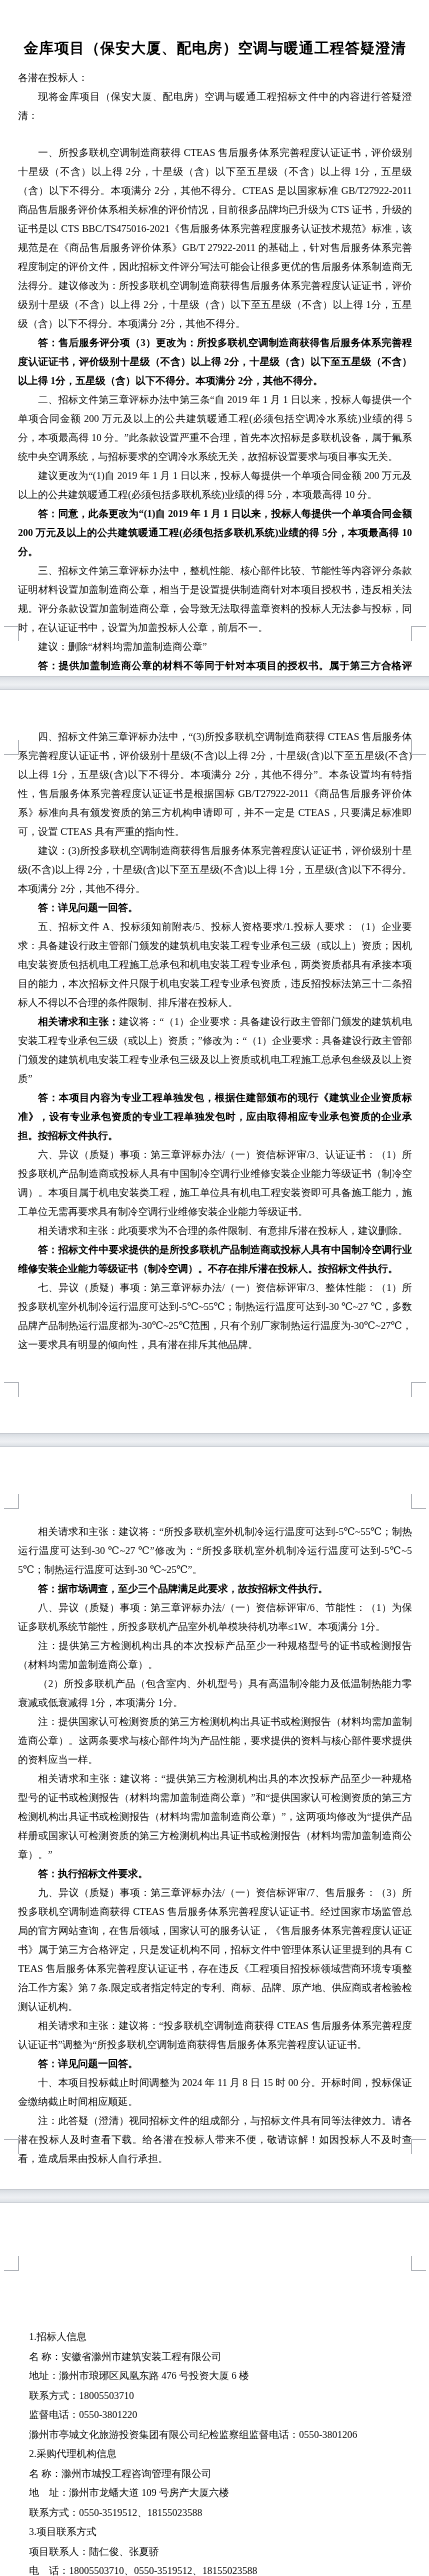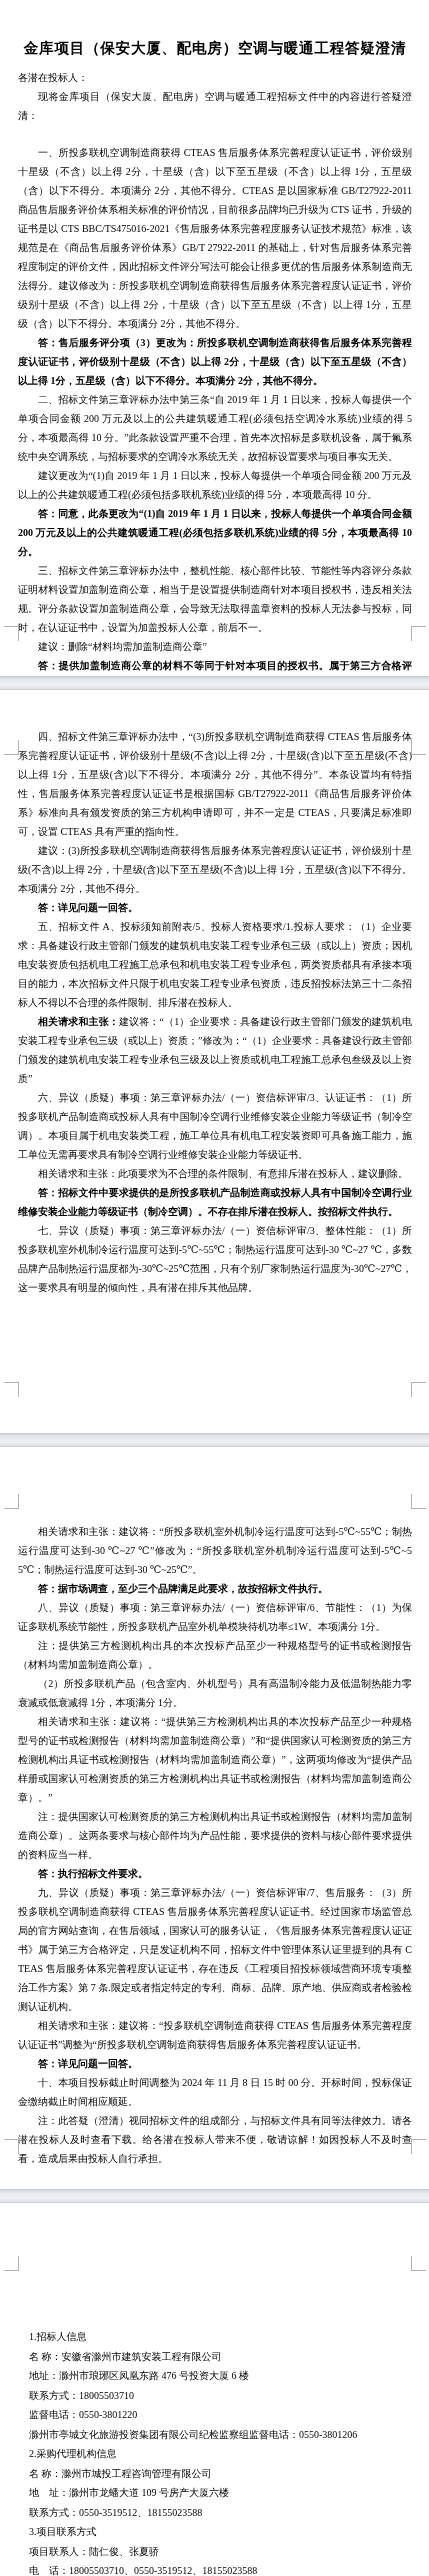--- a/index.html
+++ b/index.html
@@ -87,42 +87,43 @@
 
   <div class="page pg2">
     <div class="mark tl" style="top:50px;"></div>
     <div class="mark tr" style="top:50px;"></div>
     <div class="content">
       <p class="para">四、招标文件第三章评标办法中，“(3)所投多联机空调制造商获得 CTEAS 售后服务体系完善程度认证证书，评价级别十星级(不含)以上得 2分，十星级(含)以下至五星级(不含)以上得 1分，五星级(含)以下不得分。本项满分 2分，其他不得分”。本条设置均有特指性，售后服务体系完善程度认证证书是根据国标 GB/T27922-2011《商品售后服务评价体系》标准向具有颁发资质的第三方机构申请即可，并不一定是 CTEAS，只要满足标准即可，设置 CTEAS 具有严重的指向性。</p>
       <p class="para">建议：(3)所投多联机空调制造商获得售后服务体系完善程度认证证书，评价级别十星级(不含)以上得 2分，十星级(含)以下至五星级(不含)以上得 1分，五星级(含)以下不得分。本项满分 2分，其他不得分。</p>
       <p class="para bold">答：详见问题一回答。</p>
       <p class="para">五、招标文件 A、投标须知前附表/5、投标人资格要求/1.投标人要求：（1）企业要求：具备建设行政主管部门颁发的建筑机电安装工程专业承包三级（或以上）资质；因机电安装资质包括机电工程施工总承包和机电安装工程专业承包，两类资质都具有承接本项目的能力，本次招标文件只限于机电安装工程专业承包资质，违反招投标法第三十二条招标人不得以不合理的条件限制、排斥潜在投标人。</p>
       <p class="para"><span class="lead">相关请求和主张：</span><span>建议将：“（1）企业要求：具备建设行政主管部门颁发的建筑机电安装工程专业承包三级（或以上）资质；”修改为：“（1）企业要求：具备建设行政主管部门颁发的建筑机电安装工程专业承包三级及以上资质或机电工程施工总承包叁级及以上资质”</span></p>
+      <p class="para bold">答：本项目内容为专业工程单独发包，根据住建部颁布的现行《建筑业企业资质标准》，设有专业承包资质的专业工程单独发包时，应由取得相应专业承包资质的企业承担。按招标文件执行。</p>
       <p class="para">六、异议（质疑）事项：第三章评标办法/（一）资信标评审/3、认证证书：（1）所投多联机产品制造商或投标人具有中国制冷空调行业维修安装企业能力等级证书（制冷空调）。本项目属于机电安装类工程，施工单位具有机电工程安装资即可具备施工能力，施工单位无需再要求具有制冷空调行业维修安装企业能力等级证书。</p>
       <p class="para">相关请求和主张：此项要求为不合理的条件限制、有意排斥潜在投标人，建议删除。</p>
       <p class="para bold">答：招标文件中要求提供的是所投多联机产品制造商或投标人具有中国制冷空调行业维修安装企业能力等级证书（制冷空调）。不存在排斥潜在投标人。按招标文件执行。</p>
       <p class="para">七、异议（质疑）事项：第三章评标办法/（一）资信标评审/3、整体性能：（1）所投多联机室外机制冷运行温度可达到-5℃~55℃；制热运行温度可达到-30 ℃~27 ℃，多数品牌产品制热运行温度都为-30℃~25℃范围，只有个别厂家制热运行温度为-30℃~27℃，这一要求具有明显的倾向性，具有潜在排斥其他品牌。</p>
     </div>
     <div class="mark bl" style="top:692px;"></div>
     <div class="mark br" style="top:692px;"></div>
   </div>
 
   <div class="page-gap"></div>
 
   <div class="page pg3">
     <div class="mark tl" style="top:47px;"></div>
     <div class="mark tr" style="top:47px;"></div>
     <div class="content">
       <p class="para">相关请求和主张：建议将：“所投多联机室外机制冷运行温度可达到-5℃~55℃；制热运行温度可达到-30 ℃~27 ℃”修改为：“所投多联机室外机制冷运行温度可达到-5℃~55℃；制热运行温度可达到-30 ℃~25℃”。</p>
       <p class="para bold">答：据市场调查，至少三个品牌满足此要求，故按招标文件执行。</p>
       <p class="para">八、异议（质疑）事项：第三章评标办法/（一）资信标评审/6、节能性：（1）为保证多联机系统节能性，所投多联机产品室外机单模块待机功率≤1W。本项满分 1分。</p>
       <p class="para">注：提供第三方检测机构出具的本次投标产品至少一种规格型号的证书或检测报告（材料均需加盖制造商公章）。</p>
       <p class="para">（2）所投多联机产品（包含室内、外机型号）具有高温制冷能力及低温制热能力零衰减或低衰减得 1分，本项满分 1分。</p>
+      <p class="para">注：提供国家认可检测资质的第三方检测机构出具证书或检测报告（材料均需加盖制造商公章）。这两条要求与核心部件均为产品性能，要求提供的资料与核心部件要求提供的资料应当一样。</p>
       <p class="para">相关请求和主张：建议将：“提供第三方检测机构出具的本次投标产品至少一种规格型号的证书或检测报告（材料均需加盖制造商公章）”和“提供国家认可检测资质的第三方检测机构出具证书或检测报告（材料均需加盖制造商公章）”，这两项均修改为“提供产品样册或国家认可检测资质的第三方检测机构出具证书或检测报告（材料均需加盖制造商公章）。”</p>
-      <p class="para">注：提供国家认可检测资质的第三方检测机构出具证书或检测报告（材料均需加盖制造商公章）。这两条要求与核心部件均为产品性能，要求提供的资料与核心部件要求提供的资料应当一样。</p>
       <p class="para bold">答：执行招标文件要求。</p>
       <p class="para">九、异议（质疑）事项：第三章评标办法/（一）资信标评审/7、售后服务：（3）所投多联机空调制造商获得 CTEAS 售后服务体系完善程度认证证书。经过国家市场监管总局的官方网站查询，在售后领域，国家认可的服务认证，《售后服务体系完善程度认证证书》属于第三方合格评定，只是发证机构不同，招标文件中管理体系认证里提到的具有 CTEAS 售后服务体系完善程度认证证书，存在违反《工程项目招投标领域营商环境专项整治工作方案》第 7 条.限定或者指定特定的专利、商标、品牌、原产地、供应商或者检验检测认证机构。</p>
       <p class="para">相关请求和主张：建议将：“投多联机空调制造商获得 CTEAS 售后服务体系完善程度认证证书”调整为“所投多联机空调制造商获得售后服务体系完善程度认证证书。</p>
       <p class="para bold">答：详见问题一回答。</p>
       <p class="para">十、本项目投标截止时间调整为 2024 年 11 月 8 日 15 时 00 分。开标时间，投标保证金缴纳截止时间相应顺延。</p>
       <p class="para">注：此答疑（澄清）视同招标文件的组成部分，与招标文件具有同等法律效力。请各潜在投标人及时查看下载。给各潜在投标人带来不便，敬请谅解！如因投标人不及时查看，造成后果由投标人自行承担。</p>
     </div>
     <div class="mark bl" style="top:692px;"></div>
     <div class="mark br" style="top:692px;"></div>
   </div>

